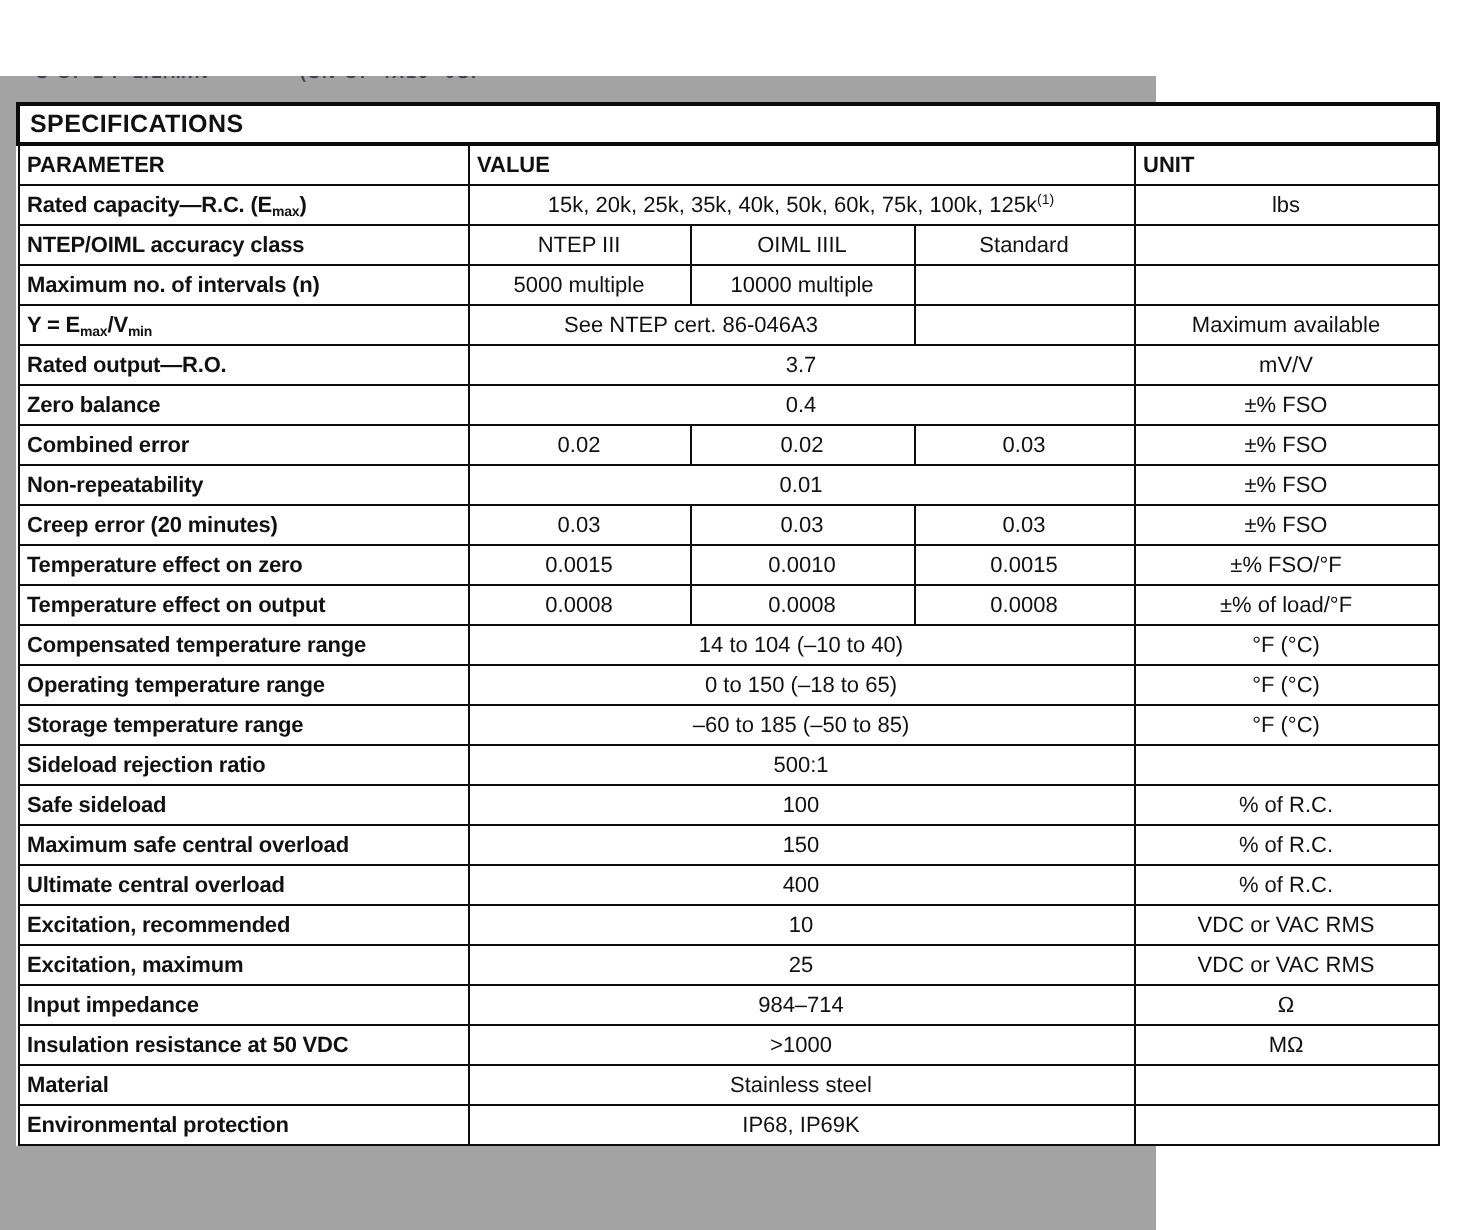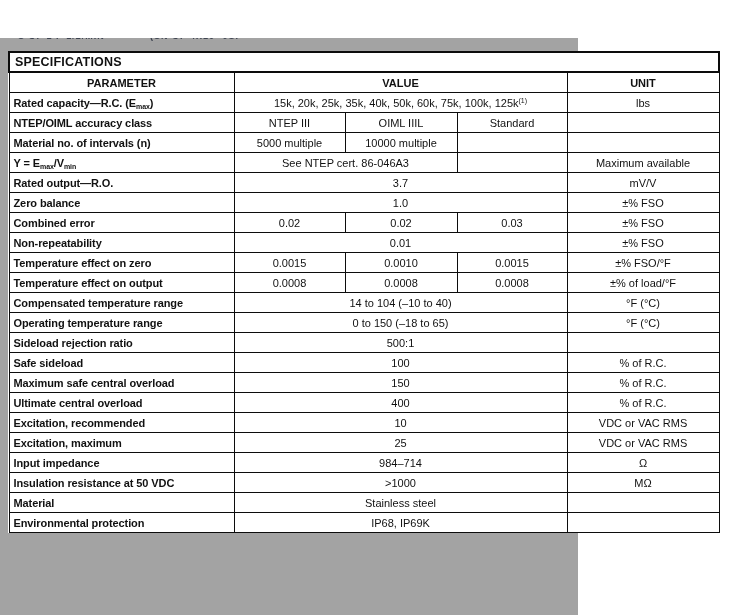--- a/index.html
+++ b/index.html
@@ -59,21 +59,21 @@
   tr.title-row th {
     border: 2.2px solid #0c0c0c;
     text-align: left;
     font-size: 12.5px;
     font-weight: bold;
     letter-spacing: 0.2px;
     height: 15px;
     padding: 1px 4px 2px 5px;
   }
   tr.header-row th {
-    text-align: center;
+    text-align: left;
     font-weight: bold;
     height: 19px;
   }
   td.param {
     text-align: left;
     font-weight: bold;
     height: 19px;
     padding-left: 6px;
     letter-spacing: -0.1px;
   }
@@ -128,52 +128,59 @@
           <td class="unit">lbs</td>
         </tr>
         <tr>
           <td class="param">NTEP/OIML accuracy class</td>
           <td class="value">NTEP III</td>
           <td class="value">OIML IIIL</td>
           <td class="value">Standard</td>
           <td class="unit"></td>
         </tr>
         <tr>
-          <td class="param">Material no. of intervals (n)</td>
+          <td class="param">Maximum no. of intervals (n)</td>
           <td class="value">5000 multiple</td>
           <td class="value">10000 multiple</td>
           <td class="value"></td>
           <td class="unit"></td>
         </tr>
         <tr>
           <td class="param">Y = E<sub>max</sub>/V<sub>min</sub></td>
           <td class="value" colspan="2">See NTEP cert. 86-046A3</td>
           <td class="value"></td>
           <td class="unit">Maximum available</td>
         </tr>
         <tr>
           <td class="param">Rated output—R.O.</td>
           <td class="value" colspan="3">3.7</td>
           <td class="unit">mV/V</td>
         </tr>
         <tr>
           <td class="param">Zero balance</td>
-          <td class="value" colspan="3">1.0</td>
+          <td class="value" colspan="3">0.4</td>
           <td class="unit">±% FSO</td>
         </tr>
         <tr>
           <td class="param">Combined error</td>
           <td class="value">0.02</td>
           <td class="value">0.02</td>
           <td class="value">0.03</td>
           <td class="unit">±% FSO</td>
         </tr>
         <tr>
           <td class="param">Non-repeatability</td>
           <td class="value" colspan="3">0.01</td>
+          <td class="unit">±% FSO</td>
+        </tr>
+        <tr>
+          <td class="param">Creep error (20 minutes)</td>
+          <td class="value">0.03</td>
+          <td class="value">0.03</td>
+          <td class="value">0.03</td>
           <td class="unit">±% FSO</td>
         </tr>
         <tr>
           <td class="param">Temperature effect on zero</td>
           <td class="value">0.0015</td>
           <td class="value">0.0010</td>
           <td class="value">0.0015</td>
           <td class="unit">±% FSO/°F</td>
         </tr>
         <tr>
@@ -187,20 +194,25 @@
           <td class="param">Compensated temperature range</td>
           <td class="value" colspan="3">14 to 104 (–10 to 40)</td>
           <td class="unit">°F (°C)</td>
         </tr>
         <tr>
           <td class="param">Operating temperature range</td>
           <td class="value" colspan="3">0 to 150 (–18 to 65)</td>
           <td class="unit">°F (°C)</td>
         </tr>
         <tr>
+          <td class="param">Storage temperature range</td>
+          <td class="value" colspan="3">–60 to 185 (–50 to 85)</td>
+          <td class="unit">°F (°C)</td>
+        </tr>
+        <tr>
           <td class="param">Sideload rejection ratio</td>
           <td class="value" colspan="3">500:1</td>
           <td class="unit"></td>
         </tr>
         <tr>
           <td class="param">Safe sideload</td>
           <td class="value" colspan="3">100</td>
           <td class="unit">% of R.C.</td>
         </tr>
         <tr>

